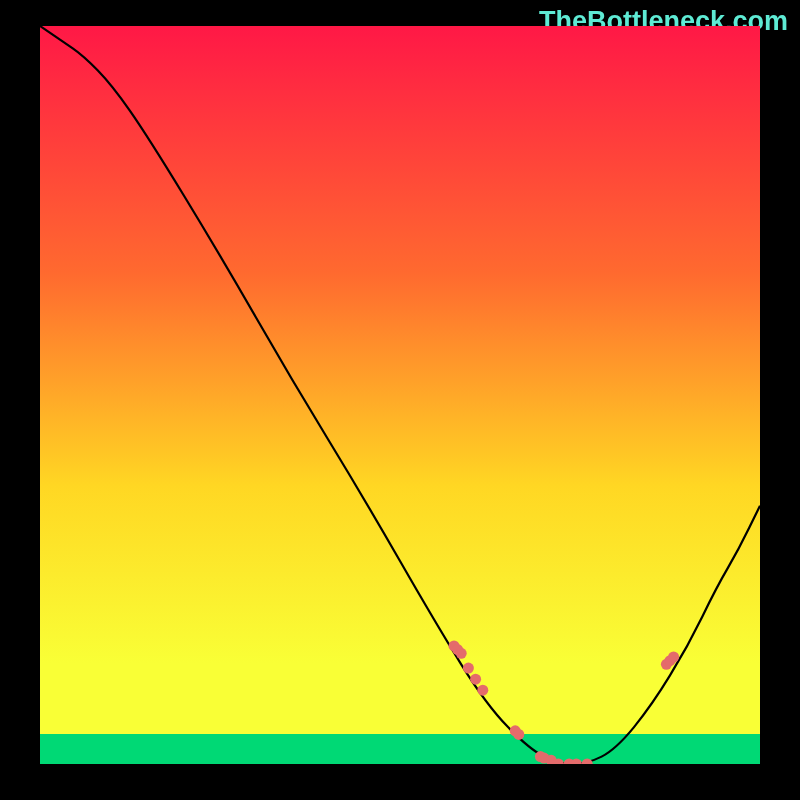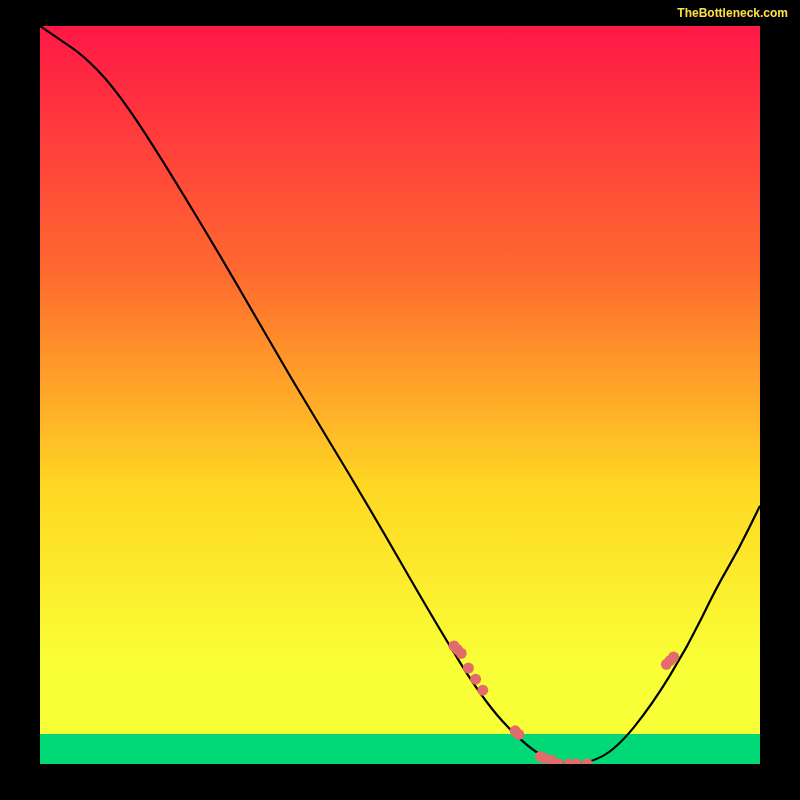--- a/index.html
+++ b/index.html
@@ -9,22 +9,22 @@
     width: 800px;
     height: 800px;
     overflow: hidden;
     position: relative;
     font-family: Arial, Helvetica, sans-serif;
   }
   .watermark {
     position: absolute;
     top: 6px;
     right: 12px;
-    color: #fde047;
-    font-size: 12px;
+    color: #5eead4;
+    font-size: 27px;
     font-weight: 600;
   }
   .plot-area {
     position: absolute;
     left: 40px;
     top: 26px;
     width: 720px;
     height: 738px;
   }
   svg {

